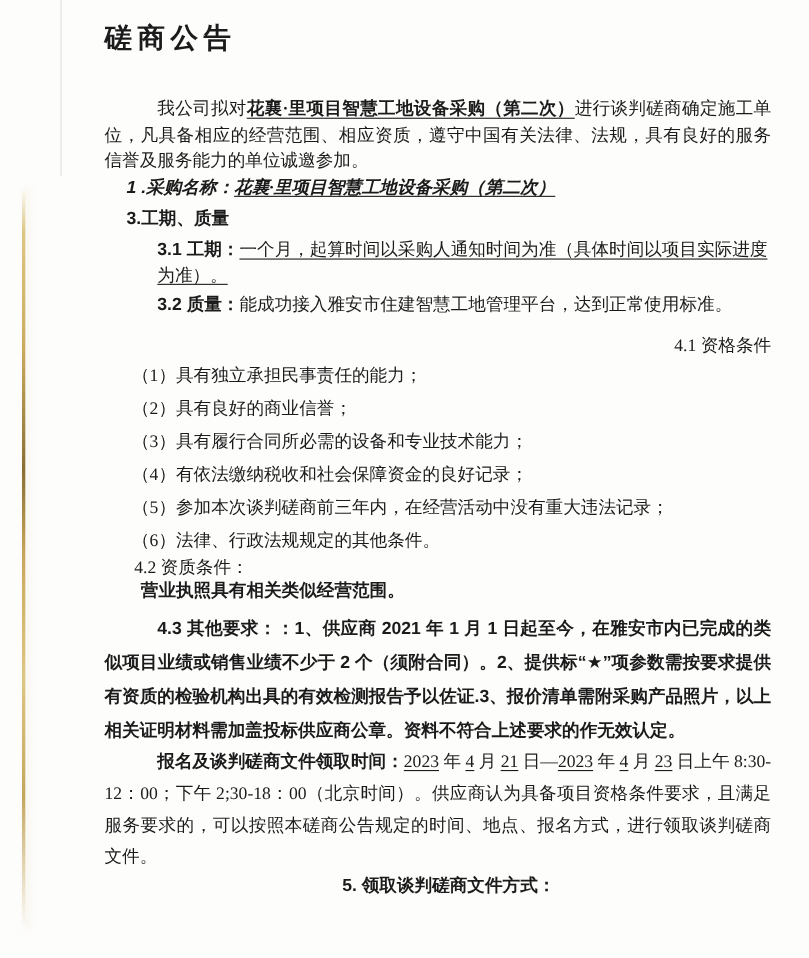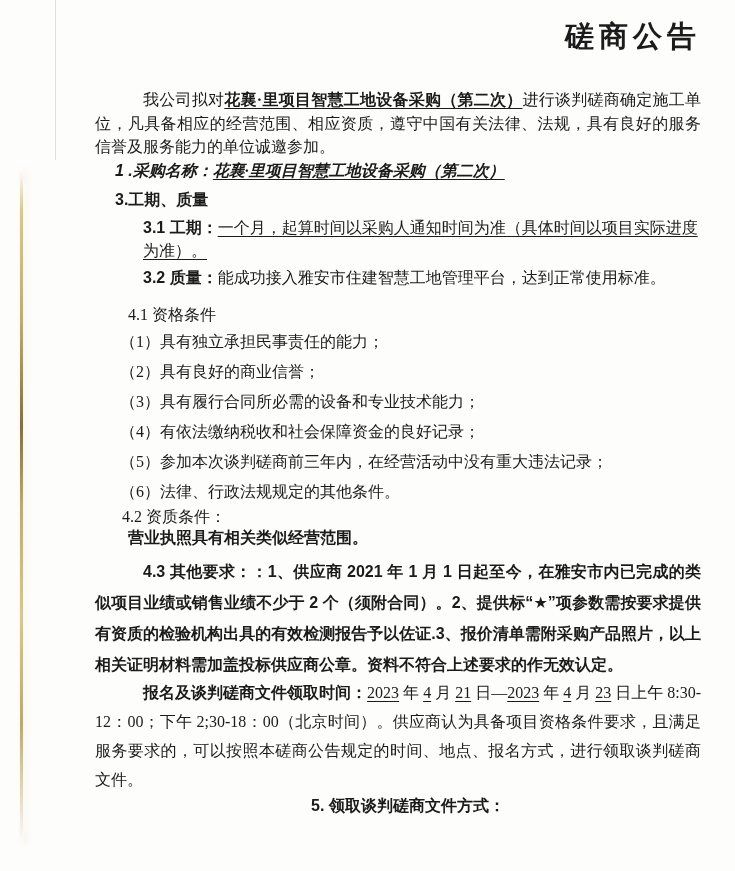--- a/index.html
+++ b/index.html
@@ -16,35 +16,35 @@
       rgba(226,209,146,0) 0%, #dcc784 6%, #c9ab5e 22%, #8a6f35 38%,
       #caa95e 50%, #dcc784 66%, #c4a75f 82%, rgba(226,209,146,0) 100%);
     box-shadow:3px 0 7px rgba(238,222,190,.45);
   }
   .scan-edge{
     position:absolute; left:55px; top:0; height:160px; width:1px;
     background:#d9d9d9; opacity:.85;
   }
   .content{position:absolute; left:95px; top:14px; width:606px;}
   .title{
-    font-size:29px; font-weight:bold; text-align:right;
+    font-size:25px; font-weight:bold; text-align:left;
     letter-spacing:5px; line-height:44px; margin:0;
   }
   .hei{font-family:"Liberation Sans","DejaVu Sans",sans-serif;}
   .b{font-weight:bold;}
   .u{text-decoration:underline; text-underline-offset:3px;}
   .p1{margin:30px 0 0; line-height:23.5px; text-align:justify; text-indent:48px;}
   .line{line-height:23px;}
   .it1{margin-top:0; padding-left:20px; line-height:24px;font-style:italic;}
   .it2{margin-top:0; padding-left:20px; line-height:24px;}
   .it3{margin-top:5px; padding-left:20px;}
   .sub31{margin-top:5px; padding-left:48px;}
   .sub32{margin-top:4px; padding-left:48px;}
   .it4{margin-top:3px; padding-left:20px;}
-  .s41{margin-top:14px; padding-left:33px;}
+  .s41{margin-top:14px; padding-left:33px;text-align:right;}
   .cond{margin-top:7px; padding-left:25px;}
   .cond-first{margin-top:4px;}
   .s42{margin-top:3px; padding-left:27px; line-height:22px;}
   .s42b{margin-top:0; padding-left:33px; line-height:20px;}
   .p43{margin:8px 0 0; line-height:31px; text-align:justify; text-indent:48px;}
   .p51{margin:-2px 0 0; line-height:29px; text-align:justify; text-indent:48px;}
   .it5{margin-top:0; padding-left:20px;text-align:center;}
 </style>
 </head>
 <body>

